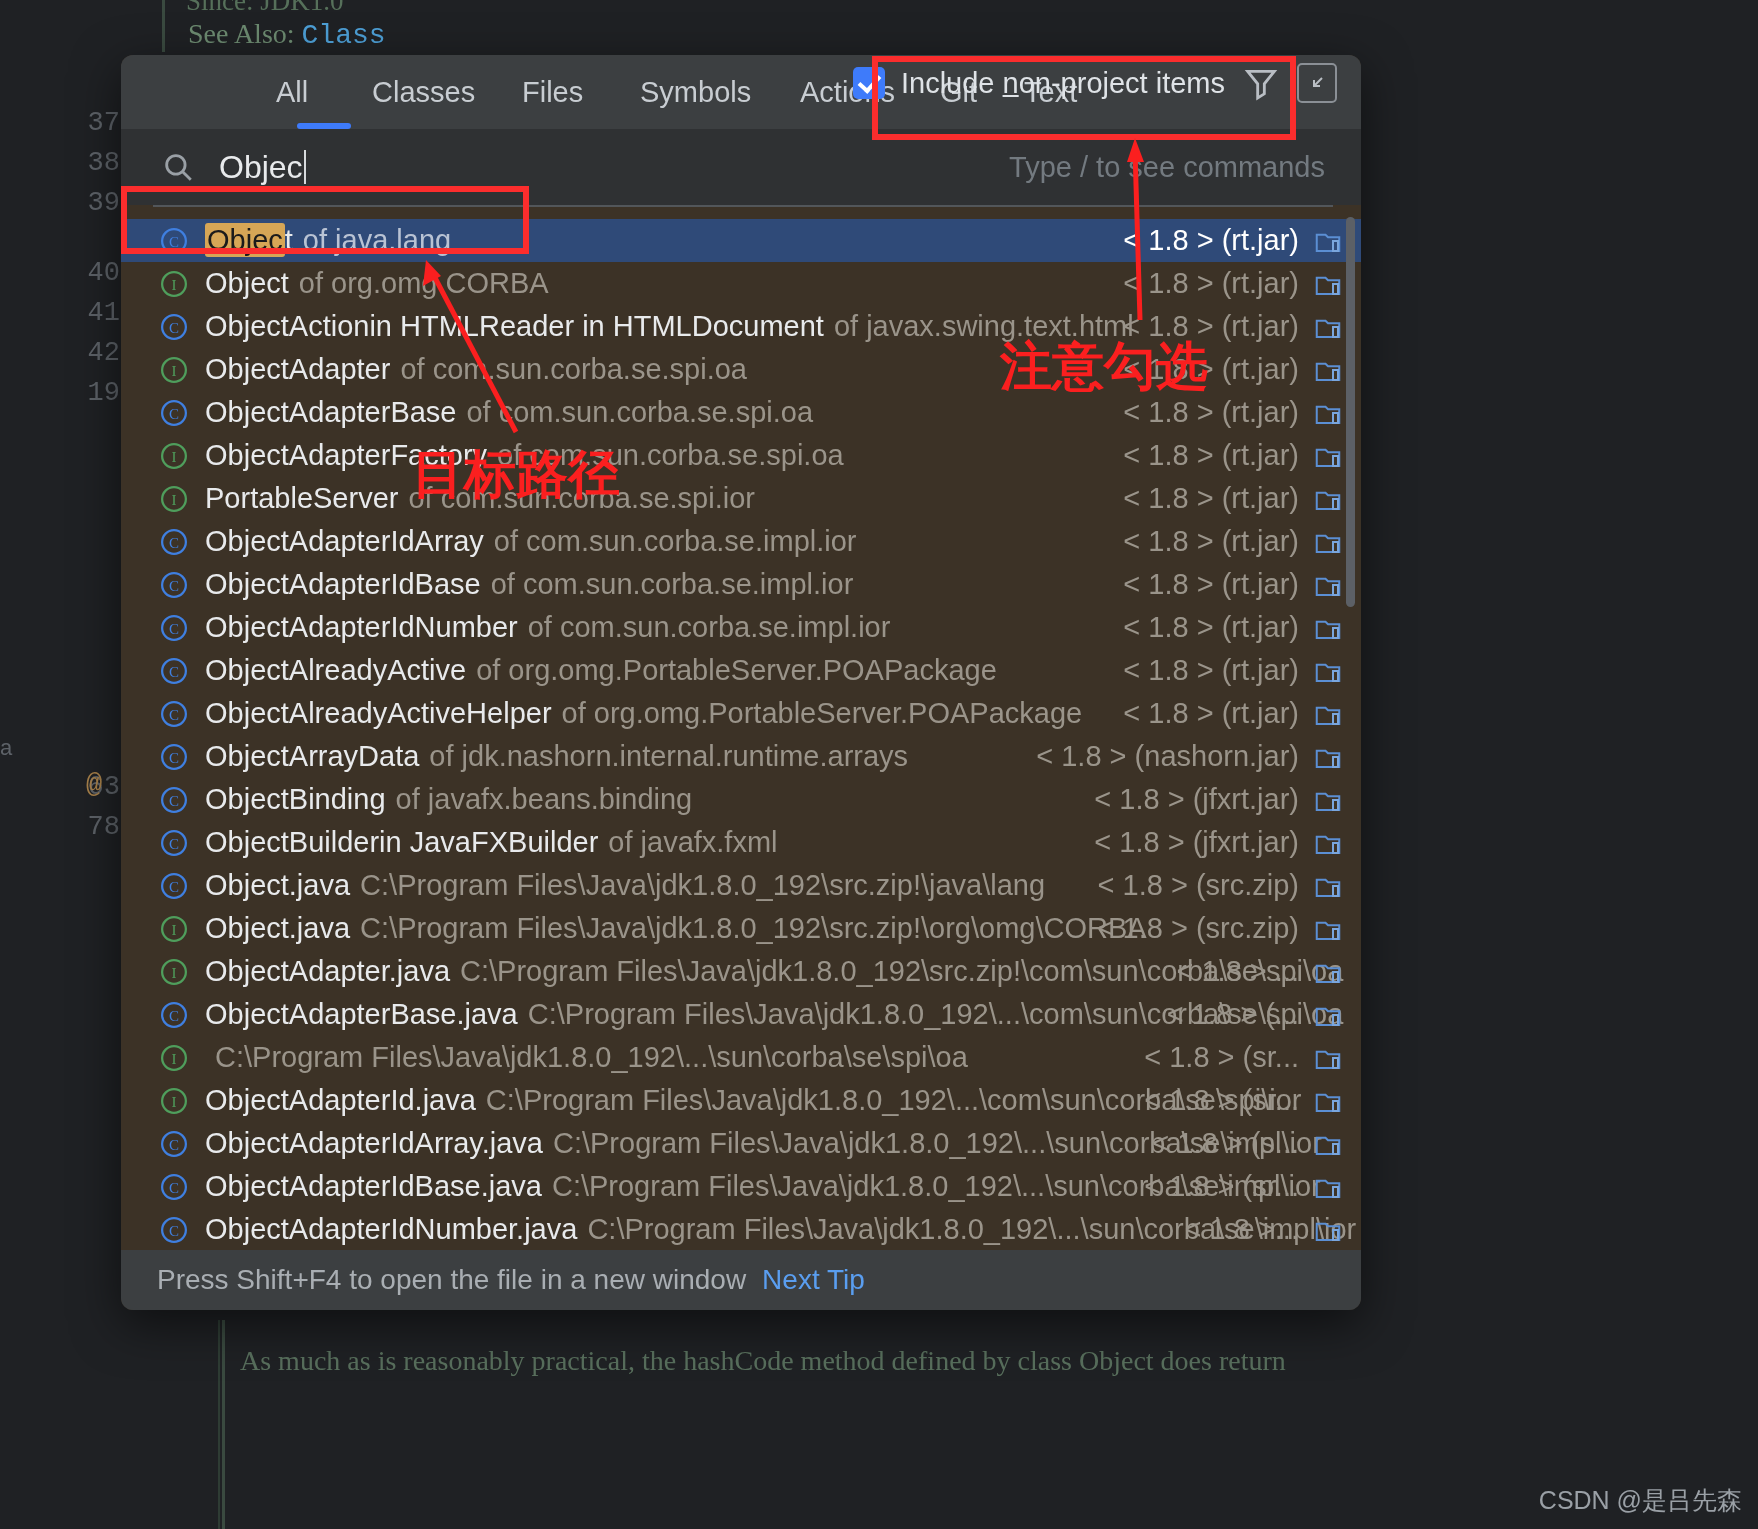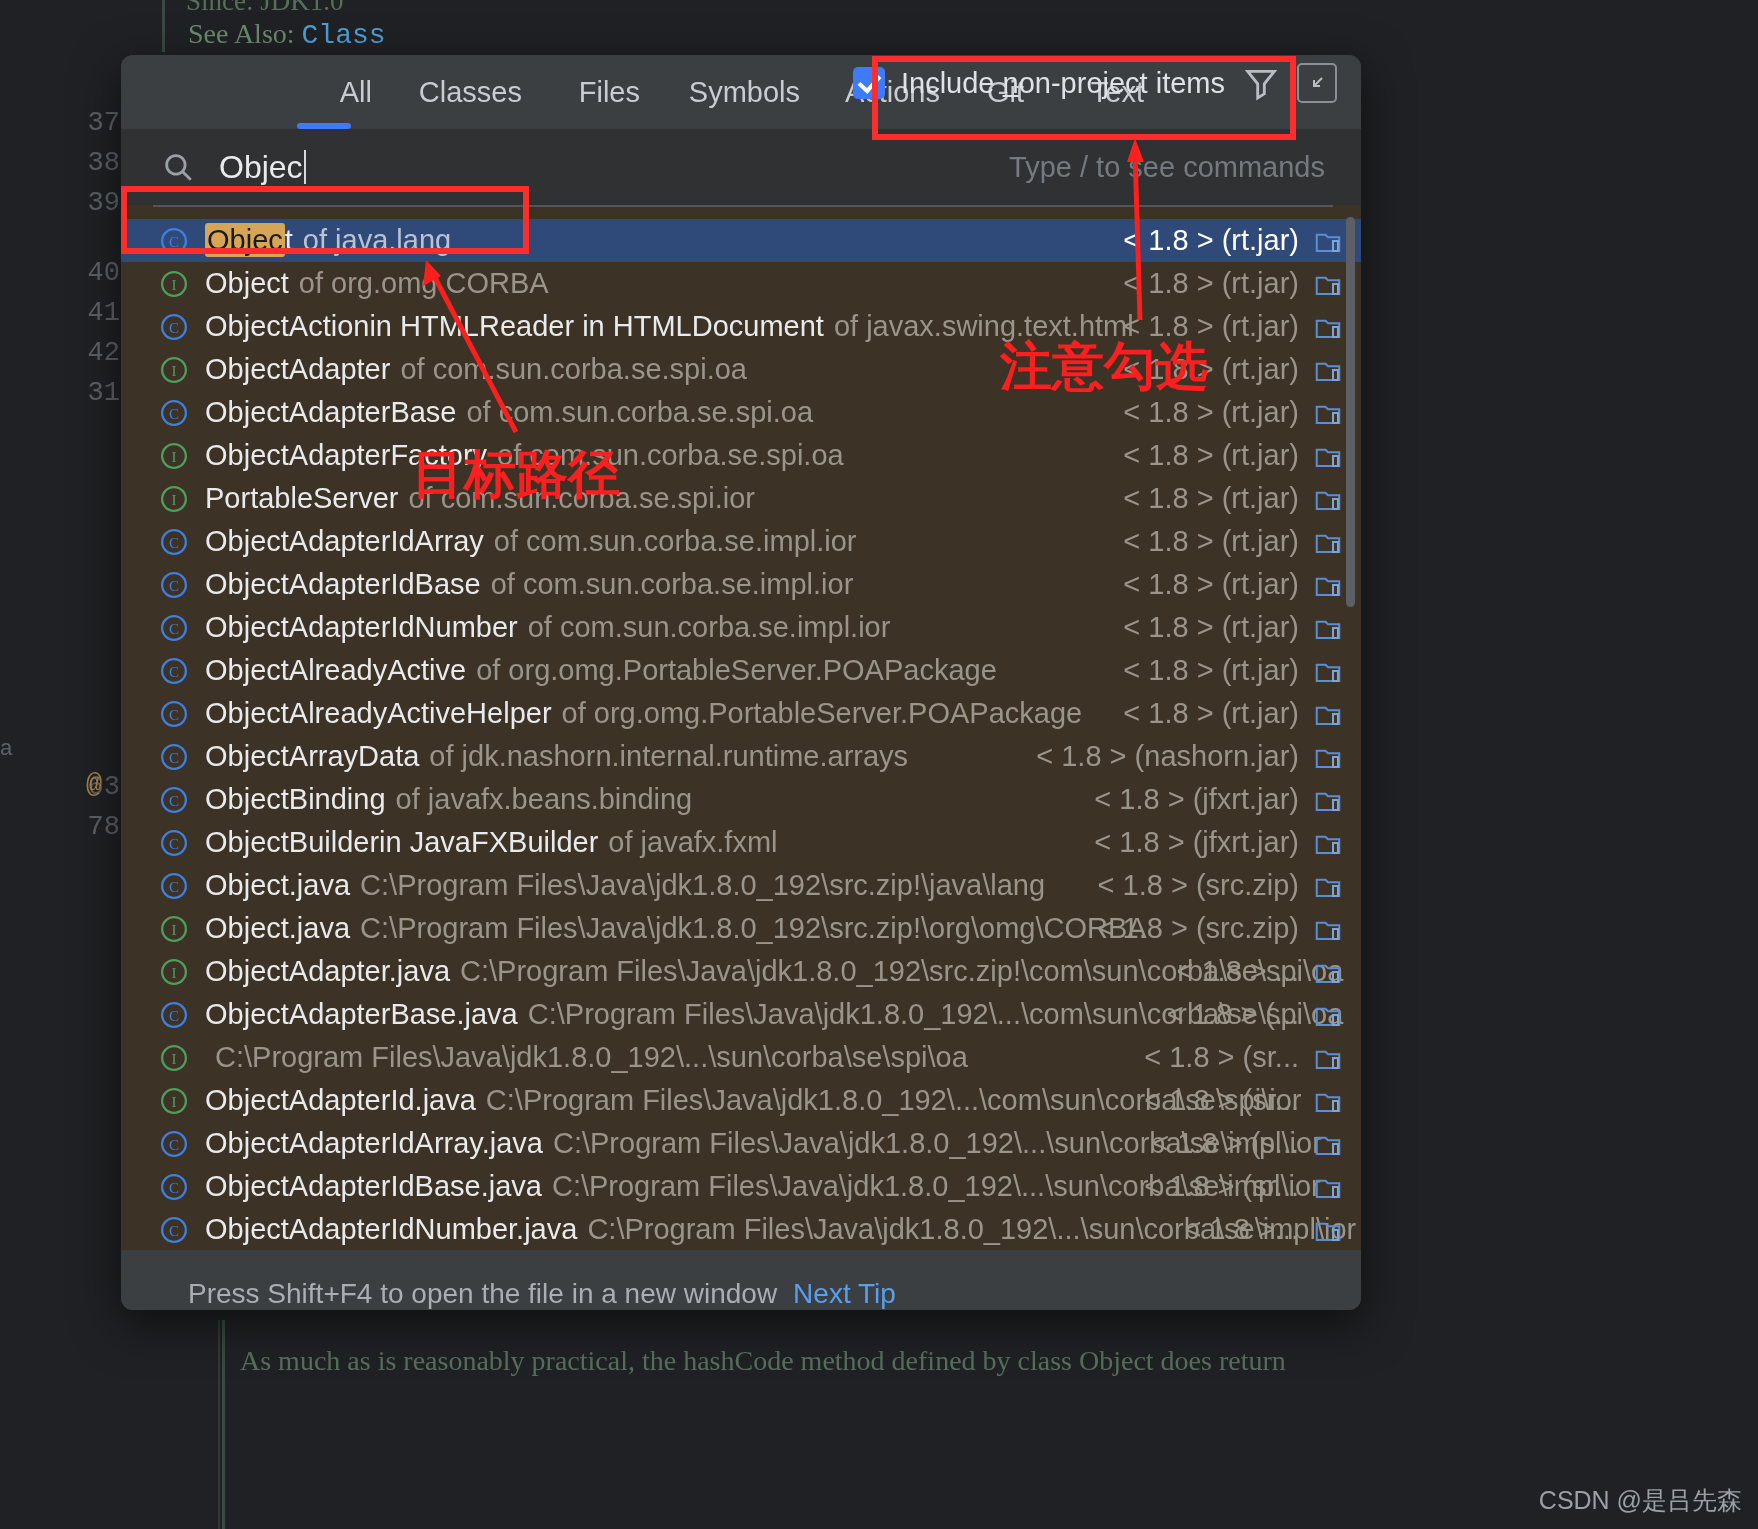--- a/index.html
+++ b/index.html
@@ -36,21 +36,21 @@
     box-shadow: 0 14px 48px rgba(0,0,0,.55);
     overflow:hidden;
   }
   .popup-header {
     position:absolute; left:0; top:0; width:100%; height:74px;
     background:#3c3f41;
   }
   .tabs { position:absolute; left:0; top:0; height:74px; display:flex; align-items:center; }
   .tab {
     color:#c8cdd2; font-size:29px; padding:0 0; margin:0 0;
-    position:relative; height:74px; display:flex; align-items:center; justify-content:flex-end;
+    position:relative; height:74px; display:flex; align-items:center; justify-content:flex-start;
     cursor:default;
   }
   .tab .underline {
     position:absolute; bottom:0; left:50%; transform:translateX(-50%);
     width:54px; height:6px; background:#3e7bfa; border-radius:3px; display:none;
   }
   .tab.active .underline { display:block; }
 
   .nonproj-wrap {
     position:absolute; right:18px; top:0; height:56px;
@@ -113,21 +113,21 @@
   .jar-icon { width:30px; height:30px; flex:none; }
 
   
   .scroll-track { position:absolute; right:6px; top:152px; width:9px; bottom:62px; }
   .scroll-thumb { position:absolute; right:6px; top:162px; width:9px; height:390px;
                   background:#5c6066; border-radius:5px; }
 
   
   .popup-footer {
     position:absolute; left:0; bottom:0; width:100%; height:60px;
-    background:#3c3f41; display:flex; align-items:flex-end;padding-left:31px;
+    background:#3c3f41; display:flex; align-items:center;
   }
   .footer-text { margin-left:36px; color:#a9aeb3; font-size:28px; }
   .footer-link { margin-left:16px; color:#5a9ef0; font-size:28px; cursor:pointer; }
 
   
   .ann-box { position:absolute; border:6px solid #fb2d2d; }
   .ann-text {
     position:absolute; color:#fb1f1f; font-size:52px; font-weight:bold;
     font-family:"DejaVu Sans", sans-serif; white-space:nowrap;
   }
@@ -144,21 +144,21 @@
   <div class="left-edge-strip"></div>
   <div class="gutter"></div>
 
   <div class="linenums">
     <div class="linenum" style="top:108px;">37</div>
     <div class="linenum" style="top:148px;">38</div>
     <div class="linenum" style="top:188px;">39</div>
     <div class="linenum" style="top:258px;">40</div>
     <div class="linenum" style="top:298px;">41</div>
     <div class="linenum" style="top:338px;">42</div>
-    <div class="linenum" style="top:378px;">31</div>
+    <div class="linenum" style="top:378px;">19</div>
     <div class="linenum" style="top:772px;">63</div>
     <div class="linenum" style="top:812px;">78</div>
   </div>
   <div class="gutter-at" style="left:86px; top:770px;">@</div>
   <div class="left-small" style="left:0px; top:735px;">a</div>
 
   <div class="doc-vline" style="left:162px; top:0; height:52px;"></div>
   <div class="doc-vline2" style="left:218px; top:1320px; height:209px;"></div>
   <div class="doc-vline" style="left:222px; top:1320px; height:209px;"></div>
   <div class="doc-text-dim" style="left:186px; top:-14px;">Since:      JDK1.0</div>

